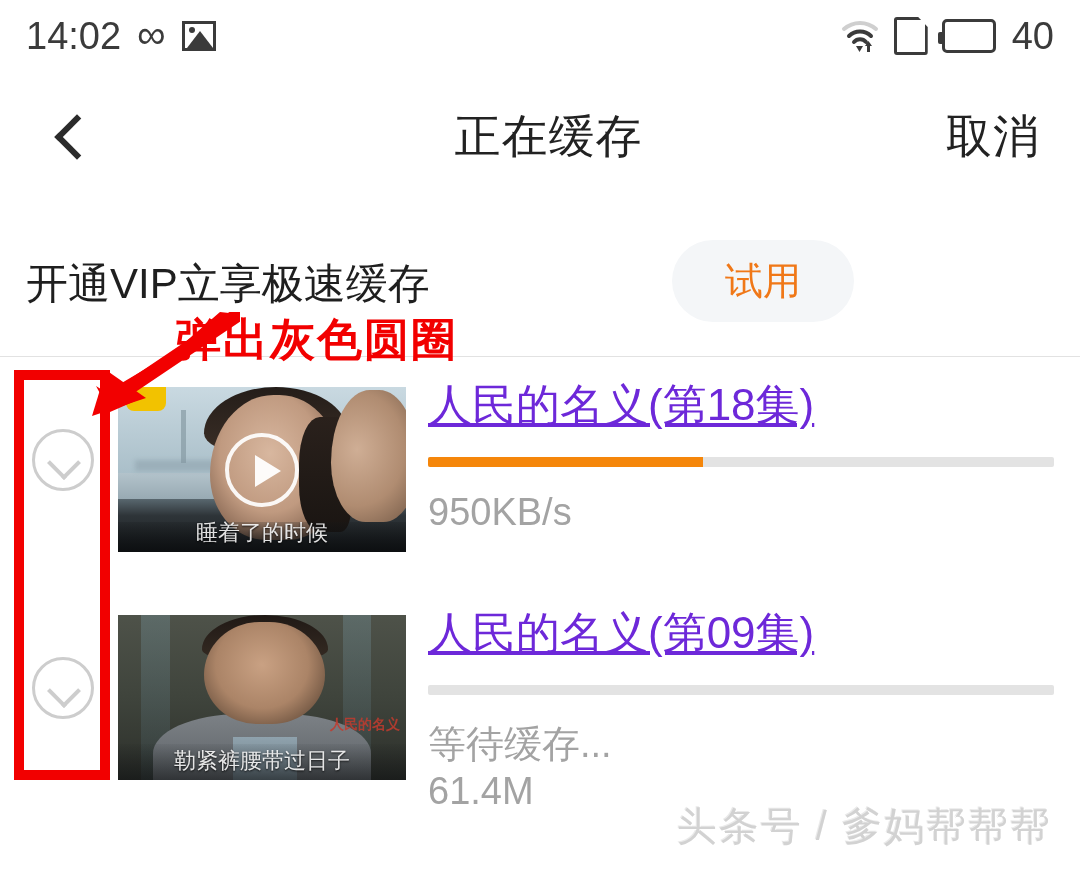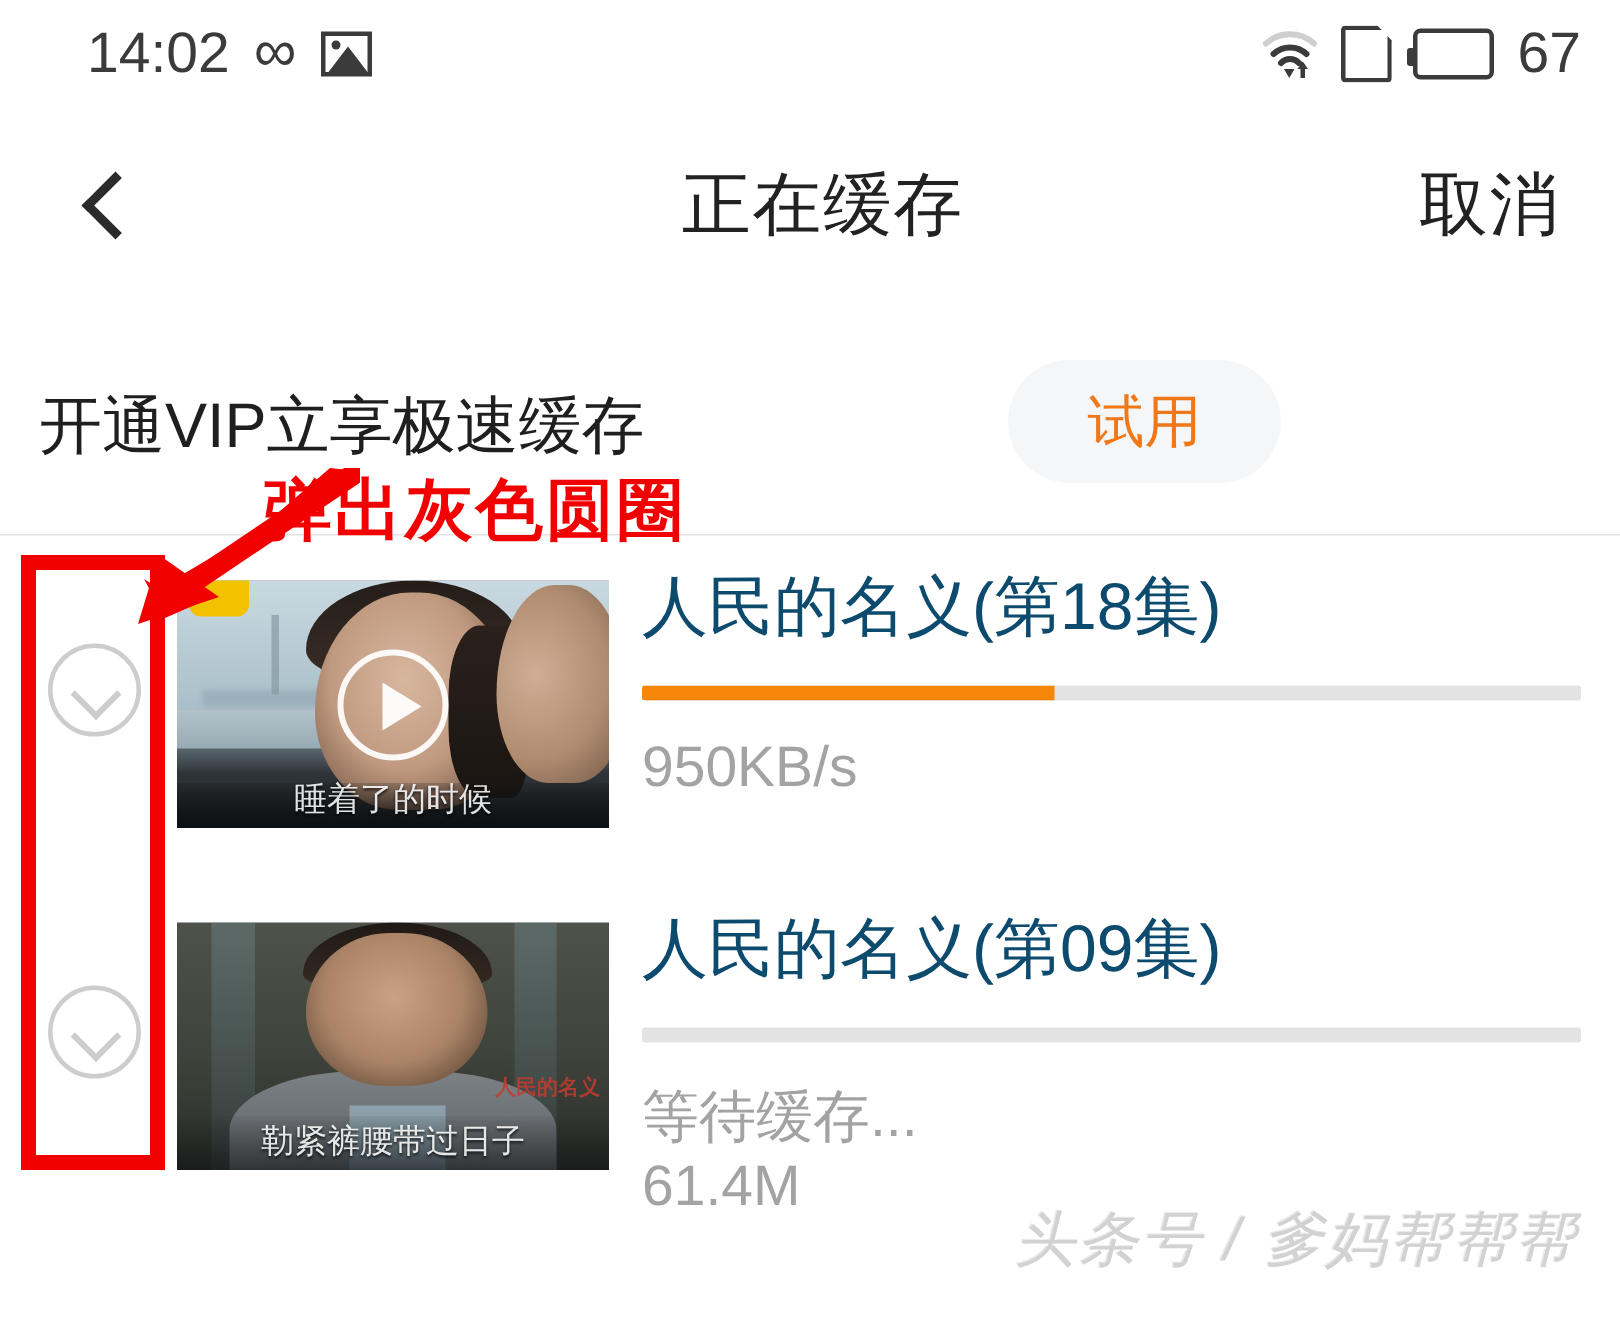--- a/index.html
+++ b/index.html
@@ -26,21 +26,20 @@
     display: flex;
     align-items: center;
     justify-content: space-between;
     padding: 0 26px;
     box-sizing: border-box;
   }
   .status-left {
     display: flex;
     align-items: center;
     gap: 16px;
-    margin-left: 32px;
   }
   .status-time {
     font-size: 38px;
     color: #3b3b3b;
     letter-spacing: 0px;
     line-height: 1;
   }
   .infinity-icon {
     font-size: 40px;
     color: #3b3b3b;
@@ -268,23 +267,24 @@
     white-space: nowrap;
     overflow: hidden;
   }
   .item-body {
     position: absolute;
     left: 428px; top: 24px;
     right: 26px;
   }
   .item-title {
     font-size: 44px;
-    color: #0c4a6e;
+    color: #6d28d9;
     letter-spacing: 0px;
     line-height: 1.1;
+    text-decoration: underline;
   }
   .progress-track {
     margin-top: 28px;
     width: 100%;
     height: 10px;
     background: #e3e3e3;
     border-radius: 2px;
     overflow: hidden;
   }
   .progress-fill {
@@ -388,21 +388,20 @@
     left: 50px; top: 312px;
     width: 190px; height: 110px;
     pointer-events: none;
   }
 
   
   .watermark {
     position: absolute;
     right: 28px; bottom: 24px;
     font-size: 40px;
-    font-style: italic;
     color: #d2d2d2;
     text-shadow: 1px 1px 0 #ffffff, -1px -1px 0 #eaeaea;
     letter-spacing: 2px;
     white-space: nowrap;
   }
 </style>
 </head>
 <body>
 
 <div id="screen">
@@ -421,21 +420,21 @@
           <path d="M14 23 A8 8 0 0 1 26 23" stroke="#3b3b3b" stroke-width="4" fill="none" stroke-linecap="round"></path>
           <polygon points="16,27 23,27 19.5,33" fill="#3b3b3b"></polygon>
           <polygon points="27,33 27,24 30,24 30,33" fill="#3b3b3b"></polygon>
           <polygon points="25,27 32,27 28.5,22" fill="#3b3b3b"></polygon>
         </svg>
       </span>
       <span class="sim-icon"></span>
       <span class="battery-icon">
         <span class="battery-fill" style="width:100%"></span>
       </span>
-      <span class="battery-num">67</span>
+      <span class="battery-num">40</span>
     </div>
   </div>
 
   <div class="nav-bar">
     <div class="nav-back">
       <span class="chev-back"></span>
     </div>
     <div class="nav-title">正在缓存</div>
     <div class="nav-action">取消</div>
   </div>

